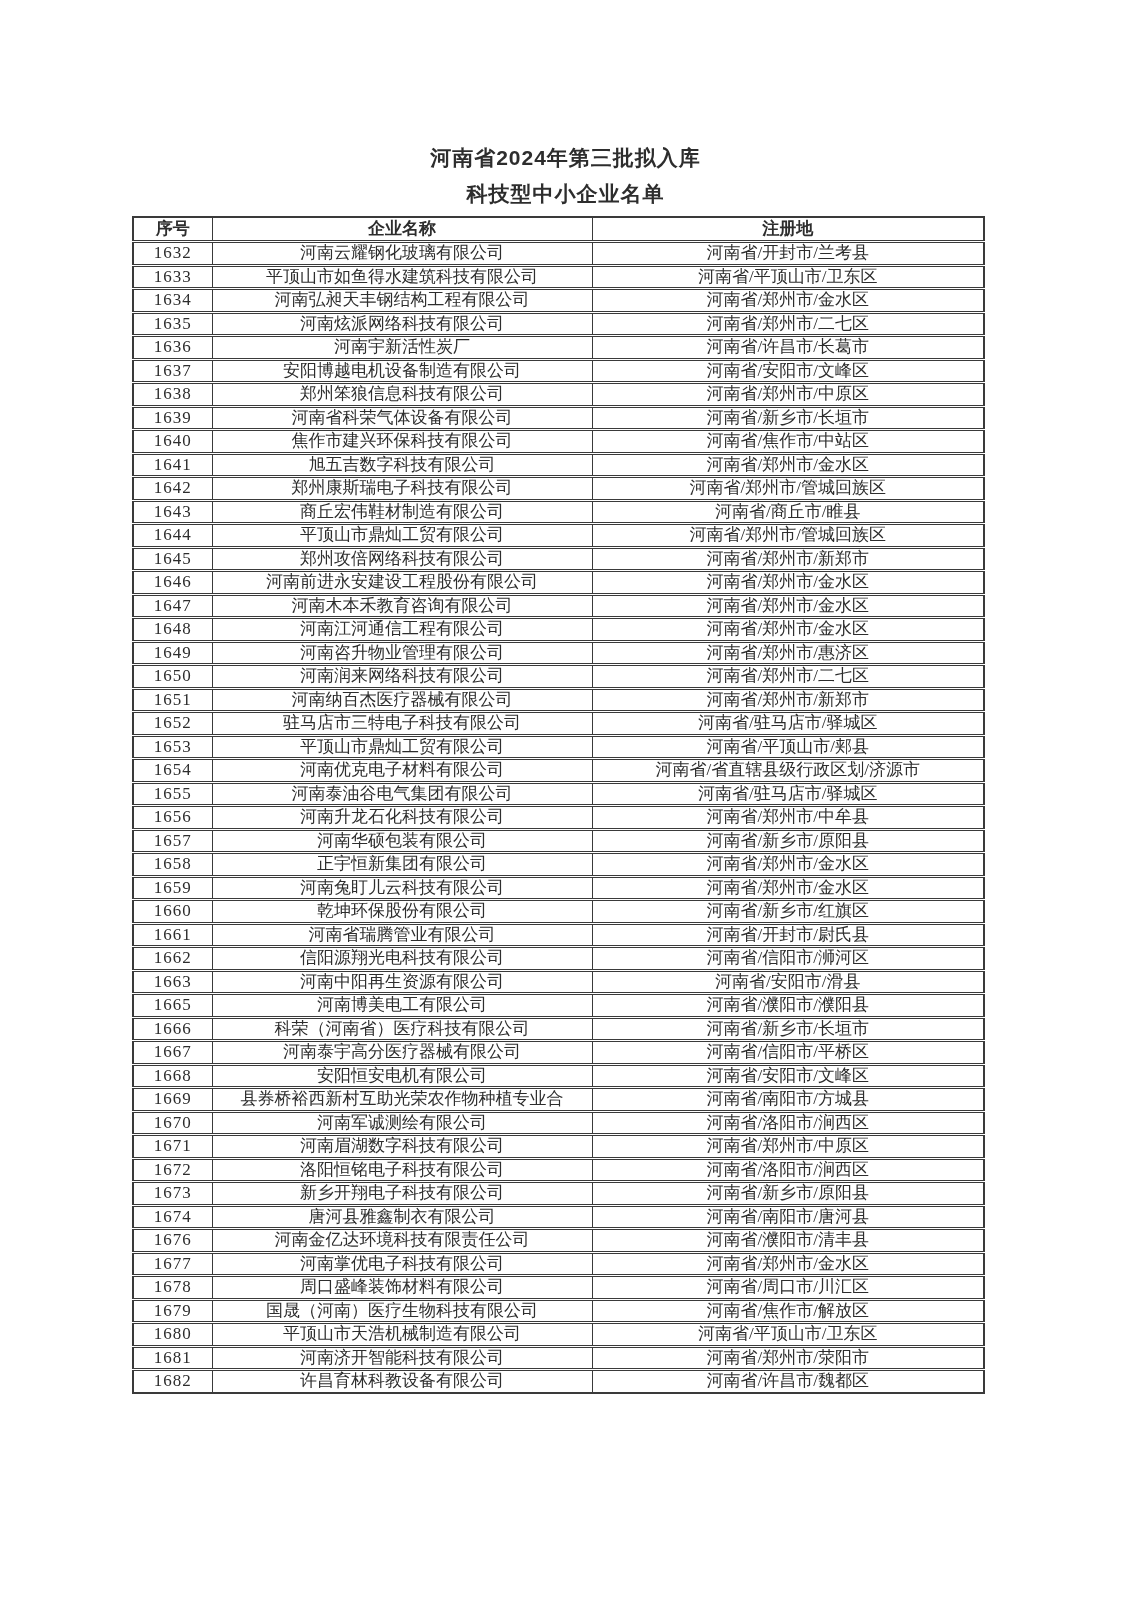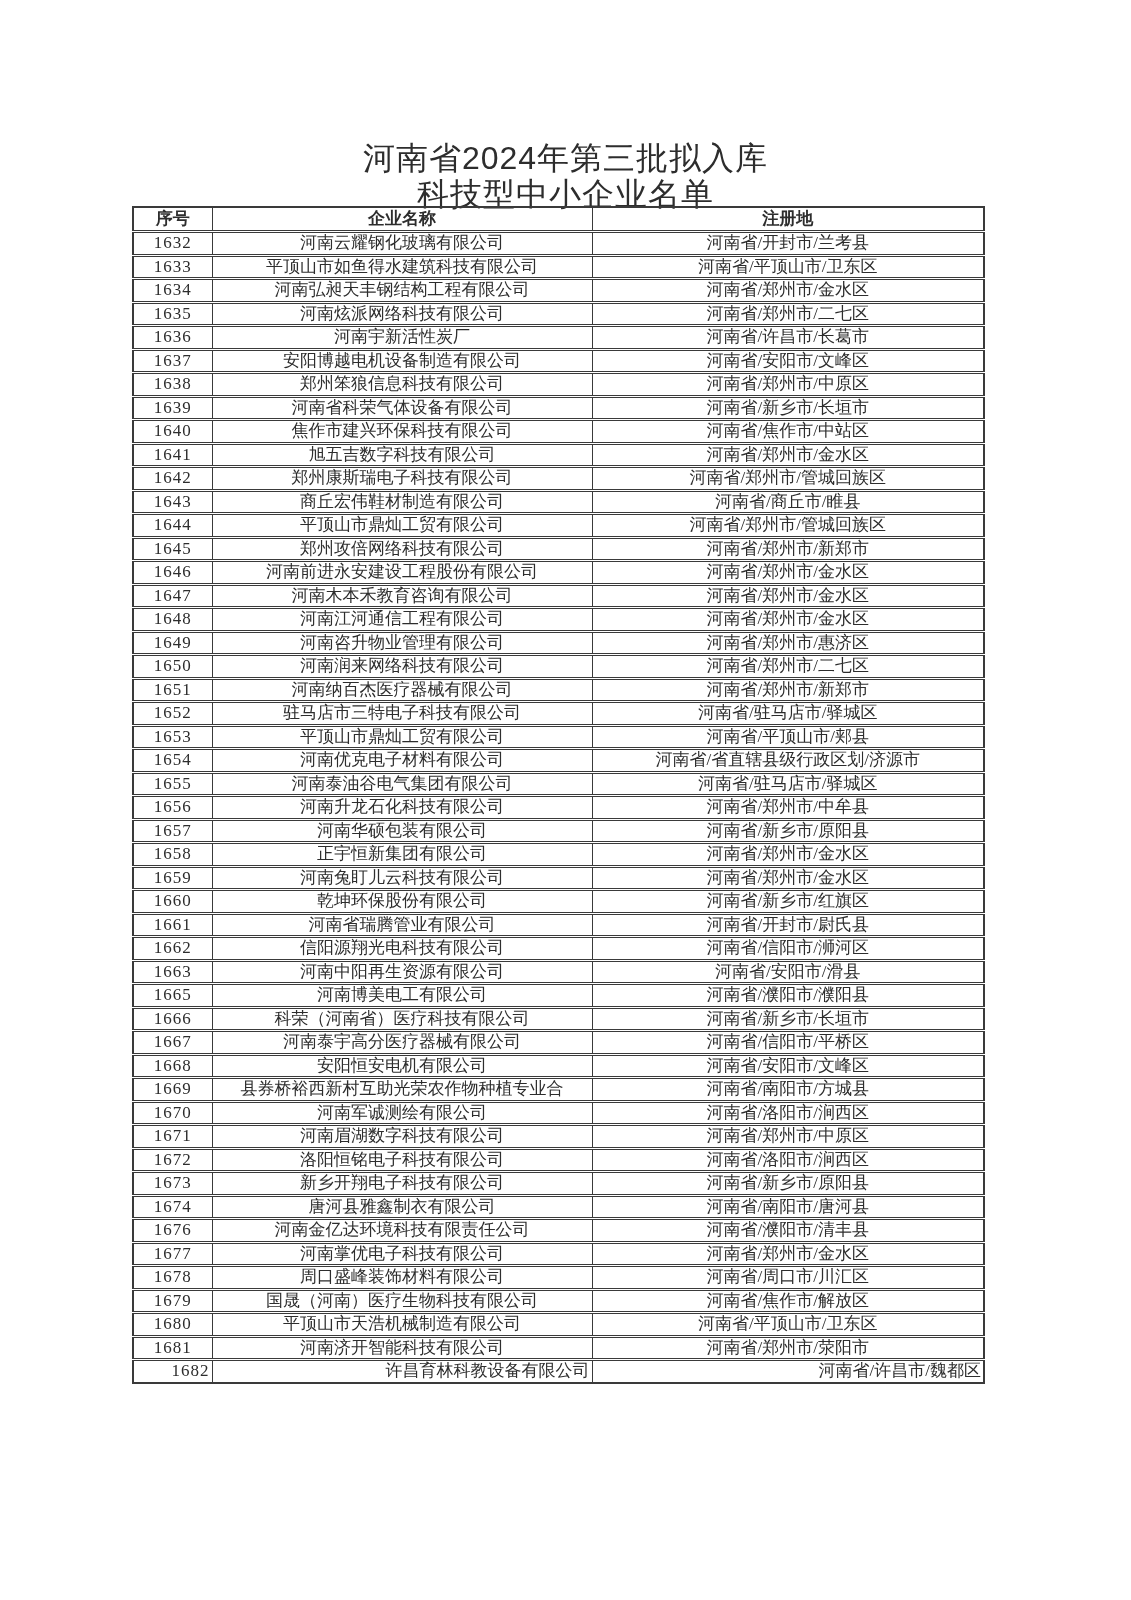--- a/index.html
+++ b/index.html
@@ -16,30 +16,30 @@
     margin:0 auto;
     background:var(--page-background,#fff);
     font-family:"Liberation Serif","DejaVu Serif",serif;
     color:var(--text,#2d2d2d);
     overflow:hidden;
   }
   .title{
     padding-top:140px;
     text-align:center;
     font-family:"Liberation Sans","DejaVu Sans",sans-serif;
-    font-weight:400;
-    font-size:32px;
+    font-weight:700;
+    font-size:21px;
     line-height:36px;
     letter-spacing:1px;
     border-radius:15px;
   }
   table.company-table{
     position:absolute;
     left:132px;
-    top:206px;
+    top:216px;
     width:853px;
     table-layout:fixed;
     border-collapse:collapse;
     border:2px solid var(--border,#3a3a3a);
   }
   .company-table col.c-serial{width:79px;}
   .company-table col.c-company{width:380px;}
   .company-table col.c-location{width:392px;}
   .company-table th,
   .company-table td{
@@ -53,21 +53,21 @@
     vertical-align:middle;
     font-size:17px;
     white-space:nowrap;
     overflow:hidden;
   }
   .company-table thead th{
     font-weight:700;
     height:22px;
     line-height:22px;
   }
-  .company-table tr:last-child td{border-bottom:none;text-align:right;}
+  .company-table tr:last-child td{border-bottom:none;}
   .company-table td.cell-serial{
     font-family:"Liberation Serif","DejaVu Serif",serif;
     letter-spacing:1px;
     margin-left:32px;
   }
 </style>
 </head>
 <body>
 
 <div class="page">

